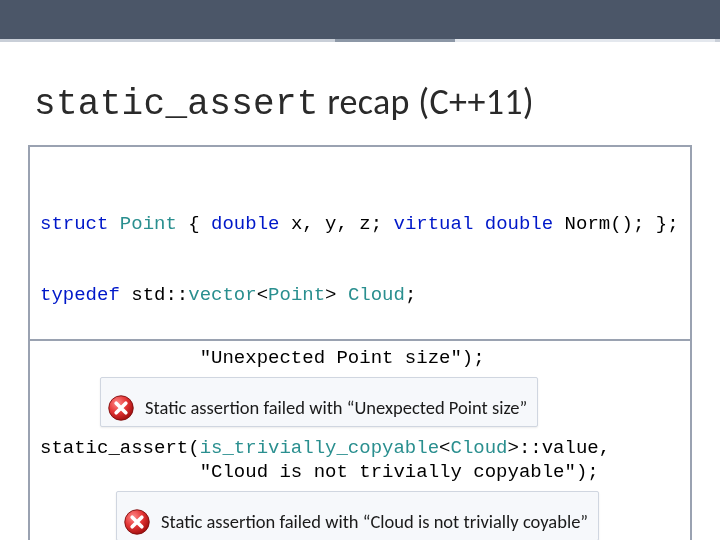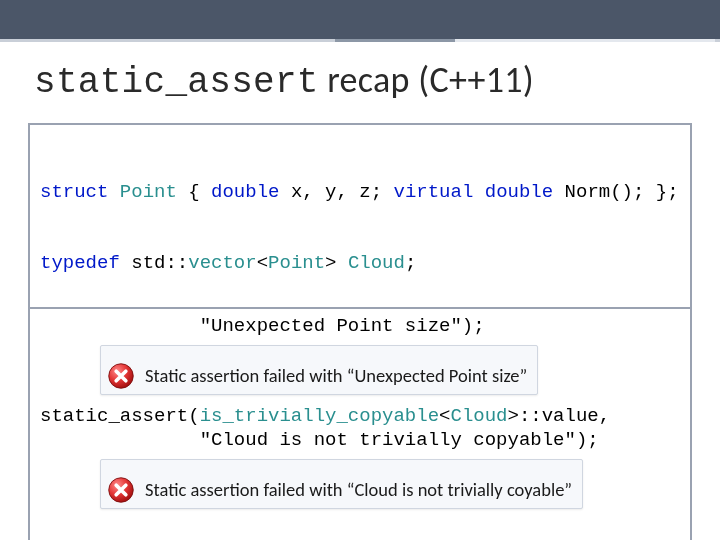--- a/index.html
+++ b/index.html
@@ -30,31 +30,31 @@
     bottom: -3px;
     left: 455px;
     width: 260px;
     height: 3px;
     background: #e4e8ee;
   }
   .title {
     font-size: 36px;
     font-weight: 400;
     color: #2a2a2a;
-    padding: 16px 34px 12px 34px;
+    padding: 38px 34px 12px 34px;
     letter-spacing: 0.3px;
   }
   .title .mono {
     font-family: Consolas, "Courier New", monospace;
     font-weight: 400;
   }
   .code-top-box {
     margin: 8px 28px 0 28px;
     border: 2px solid #9aa2b1;
-    padding: 8px 10px 8px 10px;
+    padding: 18px 10px 8px 10px;
     font-family: Consolas, "Courier New", monospace;
     font-size: 19px;
     line-height: 1.25;
     color: #000;
     white-space: pre-wrap;
   }
   .code-bottom-box {
     margin: 0 28px 0 28px;
     border: 2px solid #9aa2b1;
     border-top: none;
@@ -76,21 +76,21 @@
     border-radius: 2px;
     padding: 16px 10px 4px 6px;
     margin: 6px 0 10px 60px;
     font-family: "Segoe UI", Calibri, Arial, sans-serif;
     font-size: 18.5px;
     color: #1a1a1a;
     width: fit-content;
     max-width: 610px;
     box-shadow: 0 1px 2px rgba(0,0,0,0.08);
   }
-  .err-callout.wide { margin-left: 60px; max-width: 620px; }
+  .err-callout.wide { margin-left: 76px; max-width: 620px; }
   .err-icon {
     width: 28px;
     height: 28px;
     flex-shrink: 0;
   }
   .code-line {
     white-space: pre;
   }
 </style>
 </head>

